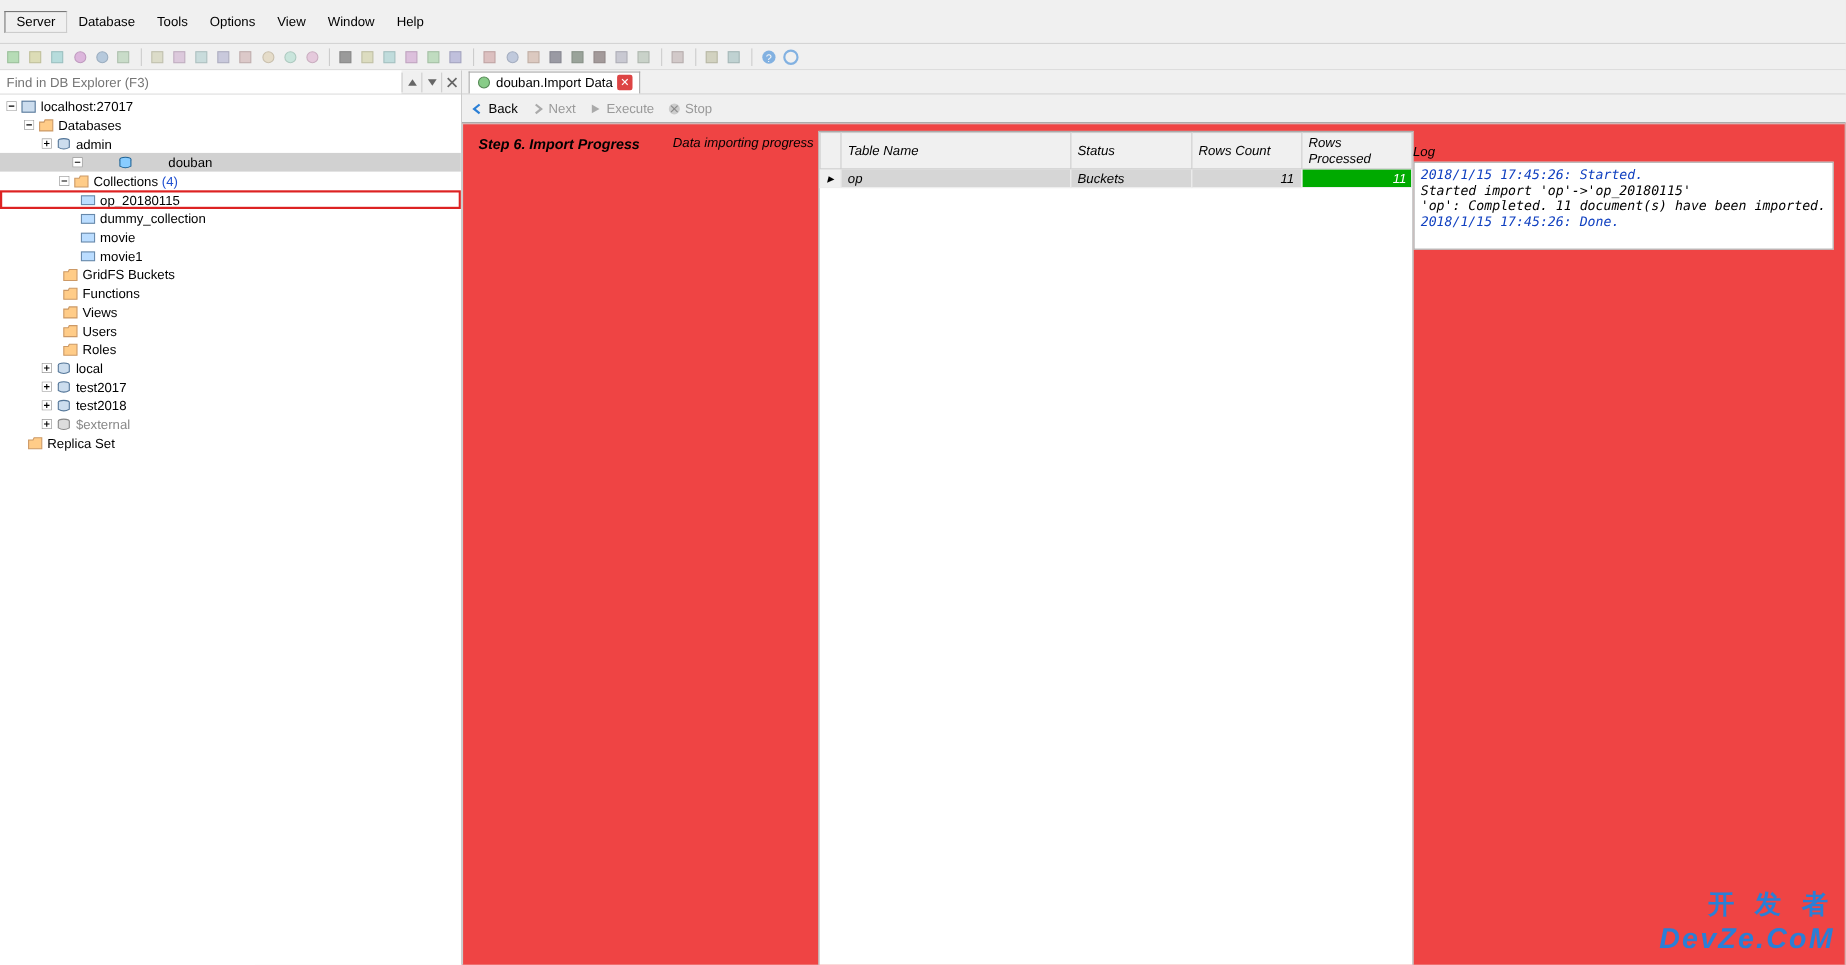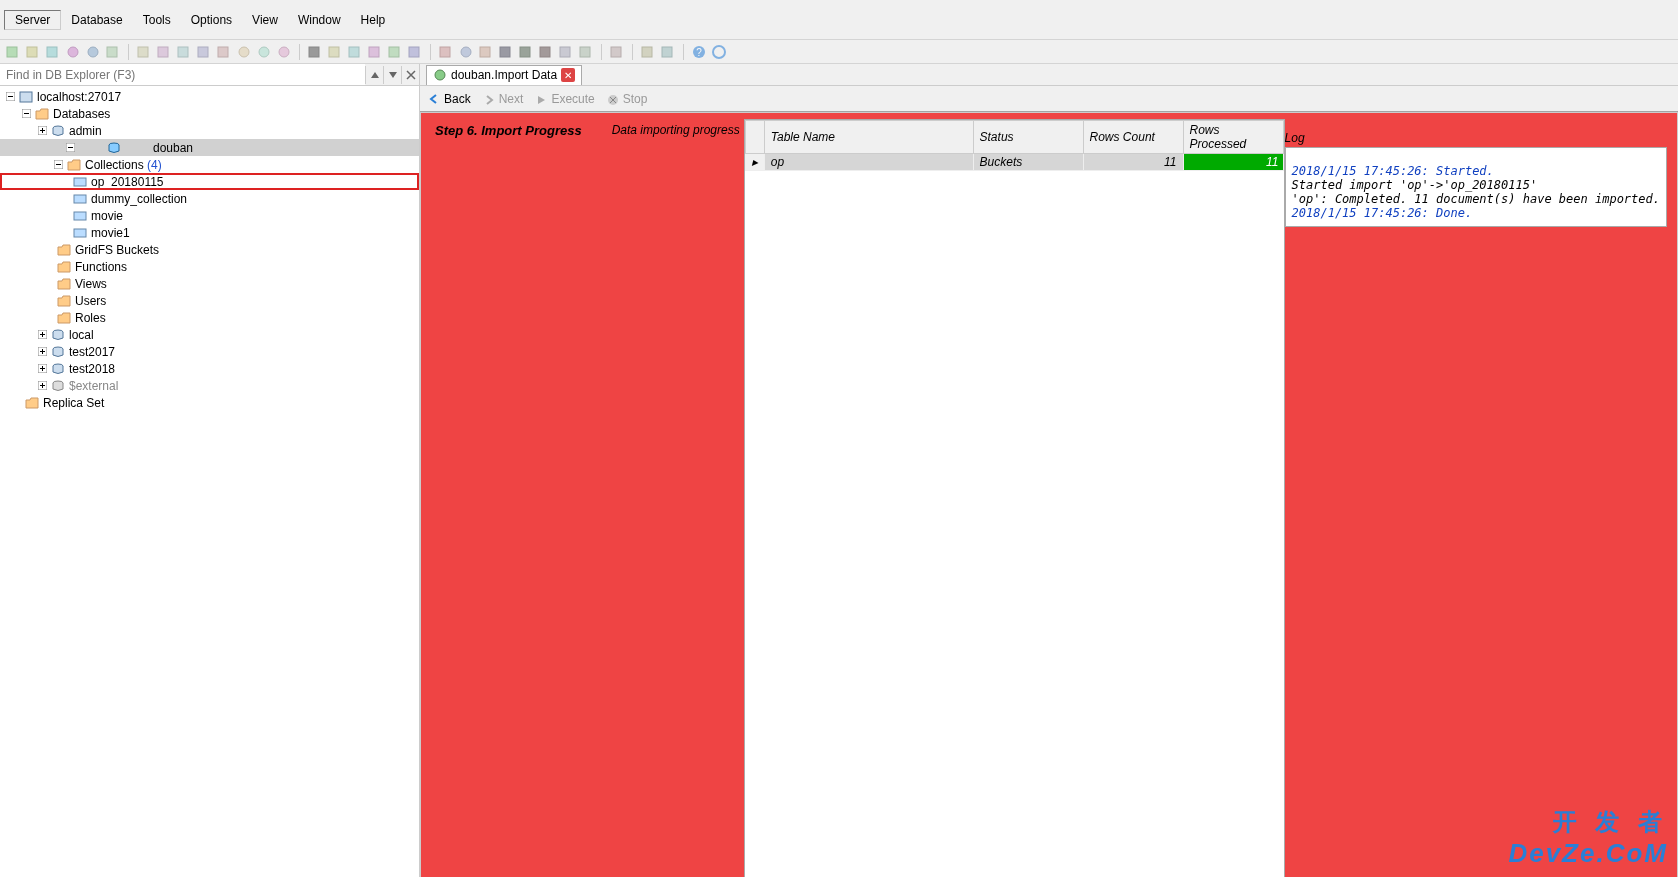--- a/index.html
+++ b/index.html
@@ -38,38 +38,38 @@
   
   .right-panel { flex: 1; display: flex; flex-direction: column; background: #f0f0f0; }
 
   .tab-row { height: 22px; display: flex; align-items: center; border-bottom: 1px solid #ccc; padding-left: 6px; gap: 6px; background: #f0f0f0; }
   .tab { display: inline-flex; align-items: center; height: 20px; padding: 0 6px; border: 1px solid #aaa; background: #fff; border-bottom: none; font-size: 12px; gap: 4px; }
   .tab-close { width: 14px; height: 14px; background: #d44; color: #fff; font-size: 10px; display: inline-flex; align-items: center; justify-content: center; border-radius: 2px; }
 
   .wizard-nav { height: 26px; border-bottom: 1px solid #a3a3a3; display: flex; align-items: center; padding: 0 8px; gap: 12px; background: #f0f0f0; }
   .nav-btn { display: inline-flex; align-items: center; gap: 4px; color: #555; }
   .nav-btn.enabled { color: #000; font-weight: normal; }
-  .nav-btn.disabled { color: #999; align-items: flex-end; }
+  .nav-btn.disabled { color: #999; }
 
   .wizard-body { flex: 1; background: #ef4444; padding: 6px 10px; display: flex; flex-direction: row; border: 1px solid #ccc; margin: 0; font-style: italic; }
   .step-title { font-weight: bold; font-size: 13px; padding: 4px 4px 2px 4px; }
   .step-desc { padding: 4px 4px 10px 26px; font-size: 12px; }
 
   .progress-table-wrap { border: 1px solid #aaa; background: #fff; flex: 1; overflow: hidden; }
   .progress-table { width: 100%; border-collapse: collapse; font-size: 12px; }
   .progress-table th { background: #f0f0f0; border: 1px solid #ccc; text-align: left; font-weight: normal; padding: 2px 6px; }
   .progress-table td { border: 1px solid #eee; padding: 1px 6px; }
   .progress-table .row-selected td { background: #d6d6d6; }
   .row-marker { width: 14px; background: #f0f0f0 !important; text-align: center; }
   .progress-cell { background: #0a0; color: #fff; text-align: right; padding: 1px 4px; }
   .rows-count { text-align: right; }
 
   .log-section { margin-top: 10px; }
   .log-label { font-size: 12px; padding: 2px 0; }
-  .log-box { border: 1px solid #aaa; background: #fff; font-family: Consolas, monospace; font-size: 12px; padding: 16px 6px; height: 80px; overflow: auto; white-space: pre; }
+  .log-box { border: 1px solid #aaa; background: #fff; font-family: Consolas, monospace; font-size: 12px; padding: 4px 6px; height: 80px; overflow: auto; white-space: pre; }
   .log-line.blue { color: #1040c0; }
 
   .watermark { position: absolute; right: 10px; bottom: 8px; text-align: right; pointer-events: none; }
   .watermark .top { color: #2a7fd6; font-size: 24px; font-weight: bold; letter-spacing: 6px; }
   .watermark .bot { color: #2a7fd6; font-size: 26px; font-weight: bold; letter-spacing: 2px; font-style: italic; }
 
   svg { display: block; }
 </style>
 </head>
 <body>

